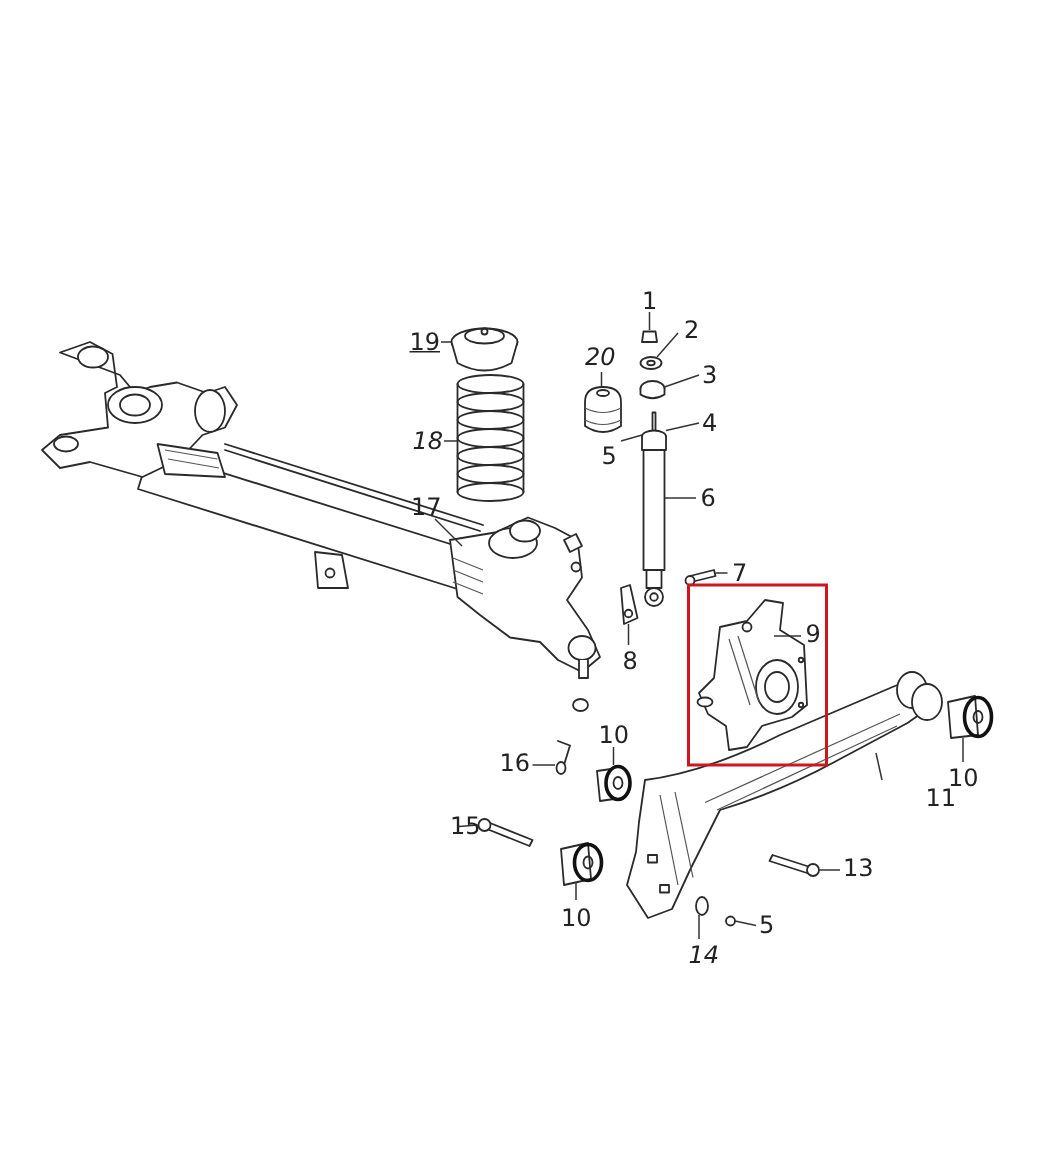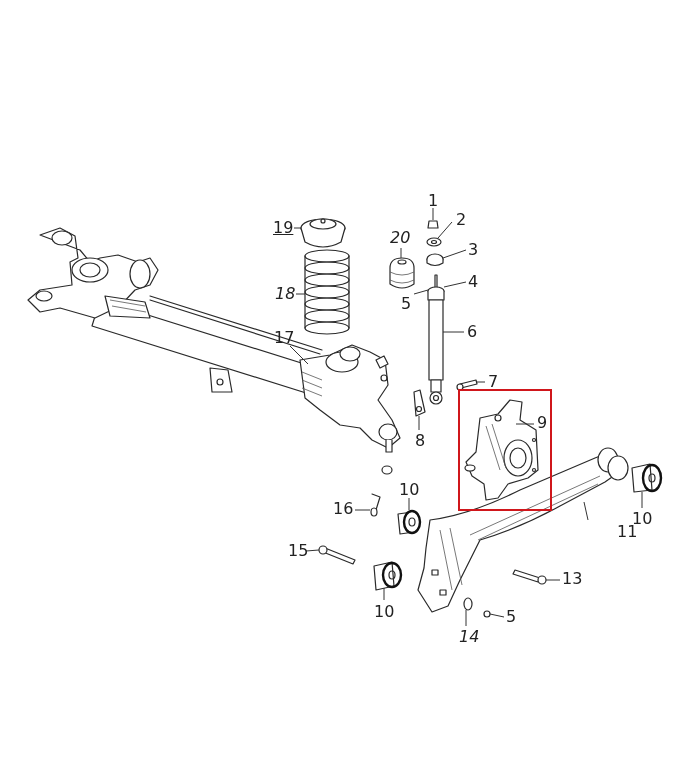--- a/index.html
+++ b/index.html
@@ -196,19 +196,19 @@
   <span class="label" style="left:488px; top:374px;">7</span>
   <span class="label" style="left:415px; top:433px;">8</span>
   <span class="label" style="left:537px; top:415px;">9</span>
   <span class="label" style="left:399px; top:482px;">10</span>
   <span class="label" style="left:632px; top:511px;">10</span>
   <span class="label" style="left:374px; top:604px;">10</span>
   <span class="label" style="left:580px; top:524px;margin-left:37px;">11</span>
   <span class="label" style="left:562px; top:571px;">13</span>
   <span class="label" style="left:506px; top:609px;">5</span>
   <span class="label" style="left:459px; top:629px;font-style:italic;">14</span>
-  <span class="label" style="left:288px; top:543px;">15</span>
+  <span class="label" style="left:300px; top:543px;">15</span>
   <span class="label" style="left:333px; top:501px;">16</span>
   <span class="label" style="left:274px; top:330px;">17</span>
   <span class="label" style="left:275px; top:286px;font-style:italic;">18</span>
   <span class="label" style="left:273px; top:220px;text-decoration:underline;">19</span>
   <span class="label" style="left:390px; top:230px;font-style:italic;">20</span>
 </div>
 
 </body></html>

